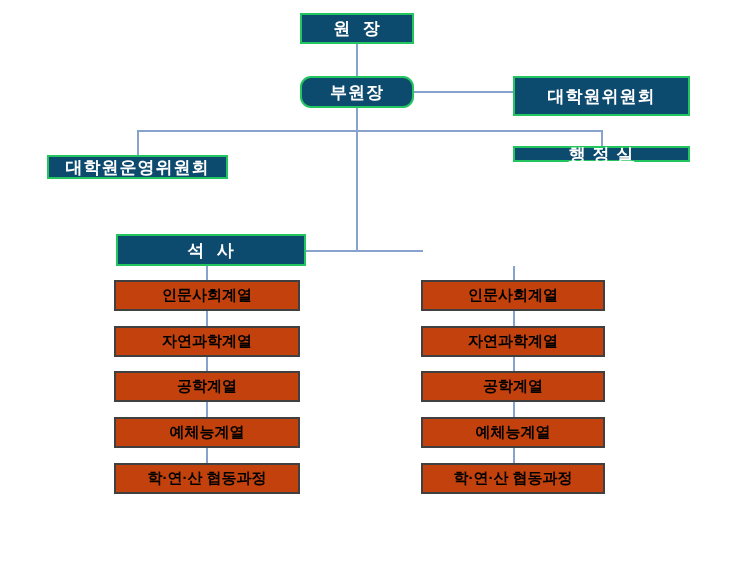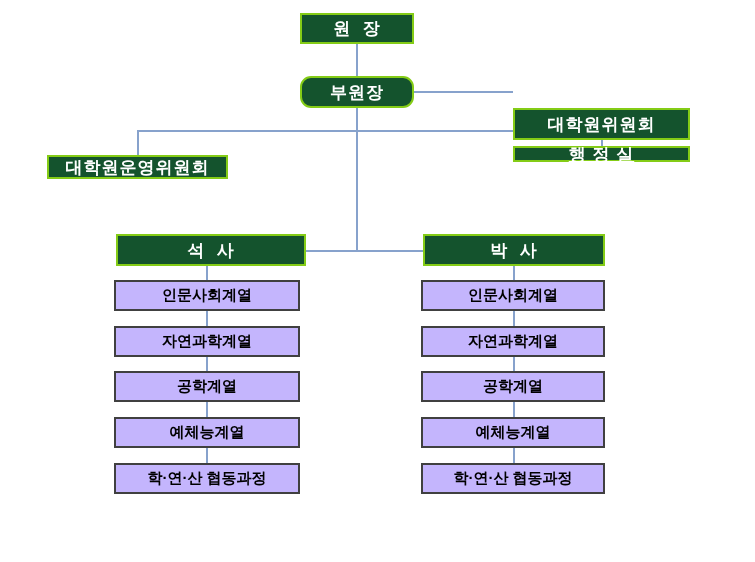--- a/index.html
+++ b/index.html
@@ -19,29 +19,29 @@
     position: absolute;
     box-sizing: border-box;
     display: flex;
     align-items: center;
     justify-content: center;
     text-align: center;
     font-weight: bold;
     white-space: pre;
   }
   .green-box {
-    background: #14532d;
-    border: 2px solid #84cc16;
+    background: #0c4a6e;
+    border: 2px solid #22c55e;
     color: #ffffff;
     font-size: 17px;
     letter-spacing: 1px;
     z-index: 2;
   }
   .white-box {
-    background: #c4b5fd;
+    background: #c2410c;
     border: 2px solid #404040;
     color: #000000;
     font-size: 15px;
     z-index: 2;
   }
   .line {
     position: absolute;
     background: #87a2cc;
     z-index: 1;
   }
@@ -68,29 +68,28 @@
   <div class="line" style="left:513px; top:266px; width:2px; height:14px;"></div>
   <div class="line" style="left:513px; top:311px; width:2px; height:15px;"></div>
   <div class="line" style="left:513px; top:357px; width:2px; height:14px;"></div>
   <div class="line" style="left:513px; top:402px; width:2px; height:15px;"></div>
   <div class="line" style="left:513px; top:448px; width:2px; height:15px;"></div>
 
   <div class="node green-box" style="left:300px; top:13px;  width:114px; height:31px;">원  장</div>
 
   <div class="node green-box" style="left:300px; top:76px;  width:114px; height:32px;border-radius:11px;">부원장</div>
 
-  <div class="node green-box" style="left:513px; top:76px;  width:177px; height:32px;margin-top:32px;">대학원위원회</div>
+  <div class="node green-box" style="left:513px; top:76px;  width:177px; height:40px;">대학원위원회</div>
 
   <div class="node green-box" style="left:47px;  top:155px; width:181px; height:24px;">대학원운영위원회</div>
 
   <div class="node green-box" style="left:513px; top:146px; width:177px; height:16px;text-decoration:underline;">행 정 실</div>
 
   <div class="node green-box" style="left:116px; top:234px; width:190px; height:32px;">석  사</div>
 
-  <div class="node green-box" style="left:423px; top:234px; width:182px; height:32px;">박  사</div>
 
   <div class="node white-box" style="left:114px; top:280px; width:186px; height:31px;">인문사회계열</div>
   <div class="node white-box" style="left:114px; top:326px; width:186px; height:31px;">자연과학계열</div>
   <div class="node white-box" style="left:114px; top:371px; width:186px; height:31px;">공학계열</div>
   <div class="node white-box" style="left:114px; top:417px; width:186px; height:31px;">예체능계열</div>
   <div class="node white-box" style="left:114px; top:463px; width:186px; height:31px;">학·연·산 협동과정</div>
 
   <div class="node white-box" style="left:421px; top:280px; width:184px; height:31px;">인문사회계열</div>
   <div class="node white-box" style="left:421px; top:326px; width:184px; height:31px;">자연과학계열</div>
   <div class="node white-box" style="left:421px; top:371px; width:184px; height:31px;">공학계열</div>

